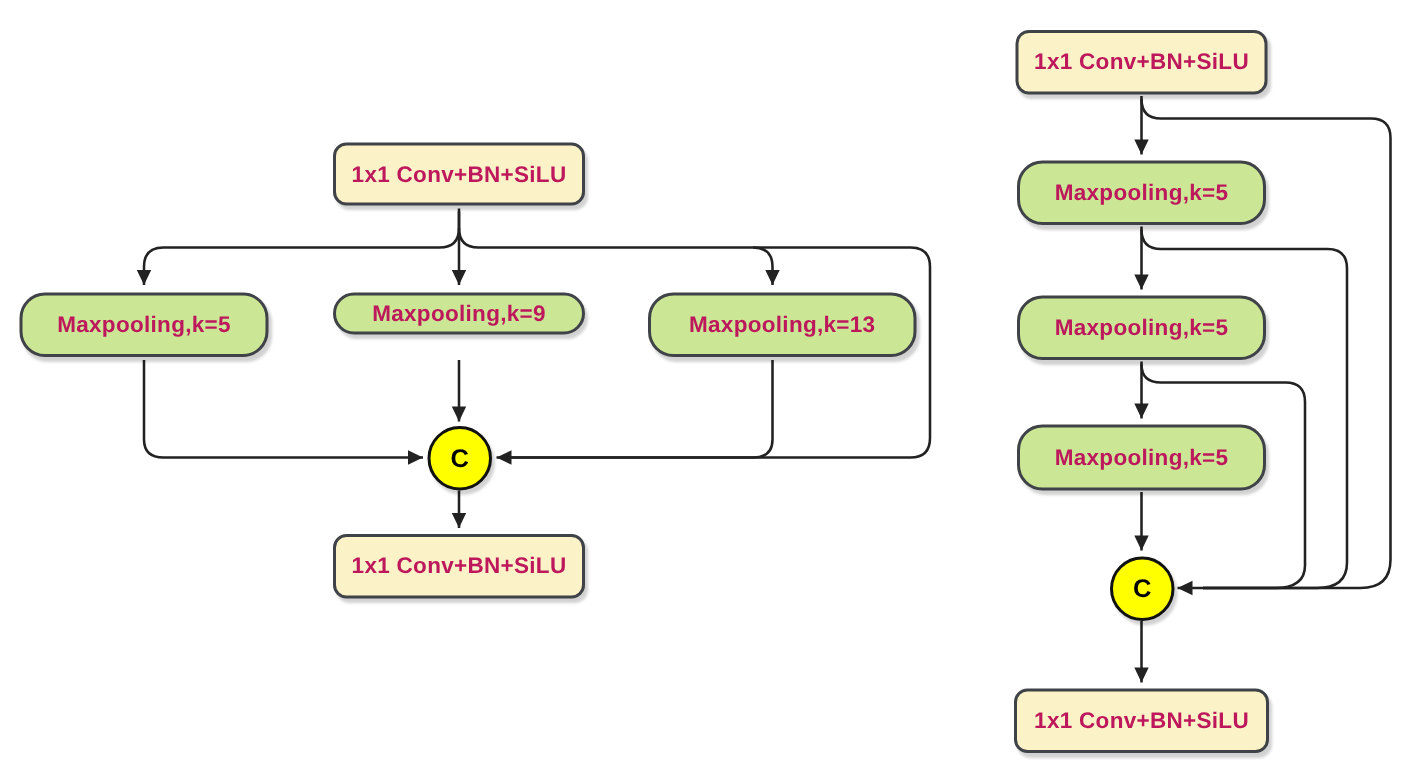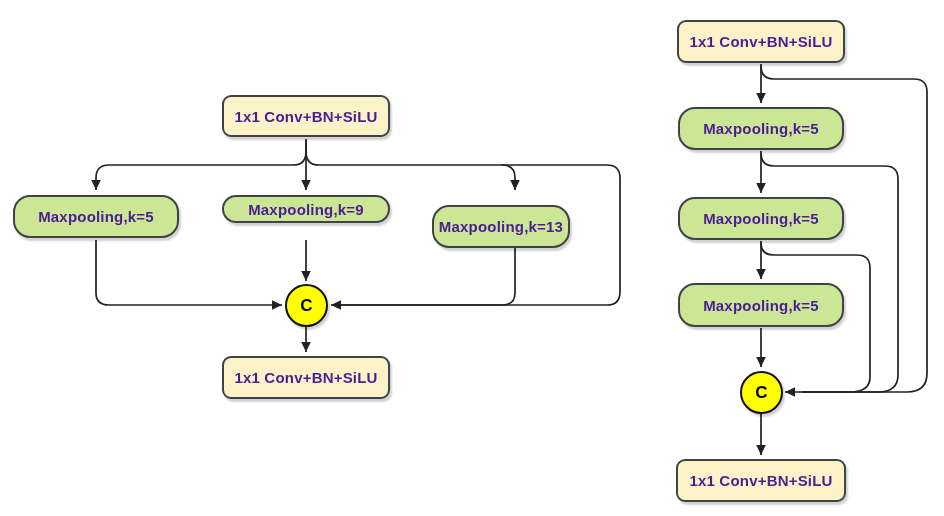--- a/index.html
+++ b/index.html
@@ -6,21 +6,21 @@
   .canvas{
     position:relative;width:944px;height:516px;overflow:hidden;
     background:var(--background,#fff);
     font-family:"Liberation Sans",sans-serif;
   }
   svg.wires{position:absolute;left:0;top:0;z-index:1;}
   svg.wires path.wire{stroke:var(--wire,#222);stroke-width:1.7;fill:none;}
   .node{
     position:absolute;z-index:2;box-sizing:border-box;
     display:flex;align-items:center;justify-content:center;
-    font-weight:bold;font-size:15px;color:#4c1d95;letter-spacing:0.2px;
+    font-weight:bold;font-size:15px;color:#be185d;letter-spacing:0.2px;
     border:2px solid var(--pool-border,#3f4347);border-radius:9px;
     box-shadow:2px 3px 2px rgba(0,0,0,0.18);
   }
   .conv{background:var(--conv-fill,#fbf2c7);border-color:var(--conv-border,#3f4347);}
   .pool{background:var(--pool-fill,#cbe795);border-color:var(--pool-border,#3f4347);border-radius:17px;}
   .concat{
     position:absolute;z-index:2;box-sizing:border-box;width:43px;height:43px;
     background:var(--concat-fill,#ffff00);border:2.5px solid var(--concat-border,#111);
     border-radius:50%;display:flex;align-items:center;justify-content:center;
     font-weight:bold;font-size:17px;color:#000;
@@ -54,21 +54,21 @@
     <path class="wire" d="M761,153 Q761,166 774,166 L885,166 Q898,166 898,179 L898,375 Q898,392 878,392 L802,392"></path>
     <path class="wire" d="M761,241 L761,279" marker-end="url(#arr)"></path>
     <path class="wire" d="M761,243 Q761,255 774,255 L857,255 Q870,255 870,268 L870,377 Q870,392 850,392 L802,392"></path>
     <path class="wire" d="M761,328 L761,367" marker-end="url(#arr)"></path>
     <path class="wire" d="M761,414 L761,455" marker-end="url(#arr)"></path>
   </svg>
 
   <div class="node conv" style="left:222px;top:95px;width:168px;height:42px">1x1 Conv+BN+SiLU</div>
   <div class="node pool" style="left:13px;top:195px;width:166px;height:43px">Maxpooling,k=5</div>
   <div class="node pool" style="left:222px;top:195px;width:168px;height:28px">Maxpooling,k=9</div>
-  <div class="node pool" style="left:432px;top:205px;width:138px;height:43px">Maxpooling,k=13</div>
+  <div class="node pool" style="left:432px;top:195px;width:179px;height:43px">Maxpooling,k=13</div>
   <div class="concat" style="left:285px;top:284px">C</div>
   <div class="node conv" style="left:222px;top:356px;width:168px;height:43px">1x1 Conv+BN+SiLU</div>
 
   <div class="node conv" style="left:677px;top:20px;width:168px;height:43px">1x1 Conv+BN+SiLU</div>
   <div class="node pool" style="left:678px;top:107px;width:166px;height:43px">Maxpooling,k=5</div>
   <div class="node pool" style="left:678px;top:197px;width:166px;height:43px">Maxpooling,k=5</div>
   <div class="node pool" style="left:678px;top:283px;width:166px;height:44px">Maxpooling,k=5</div>
   <div class="concat" style="left:740px;top:371px">C</div>
   <div class="node conv" style="left:676px;top:459px;width:170px;height:43px">1x1 Conv+BN+SiLU</div>
 

